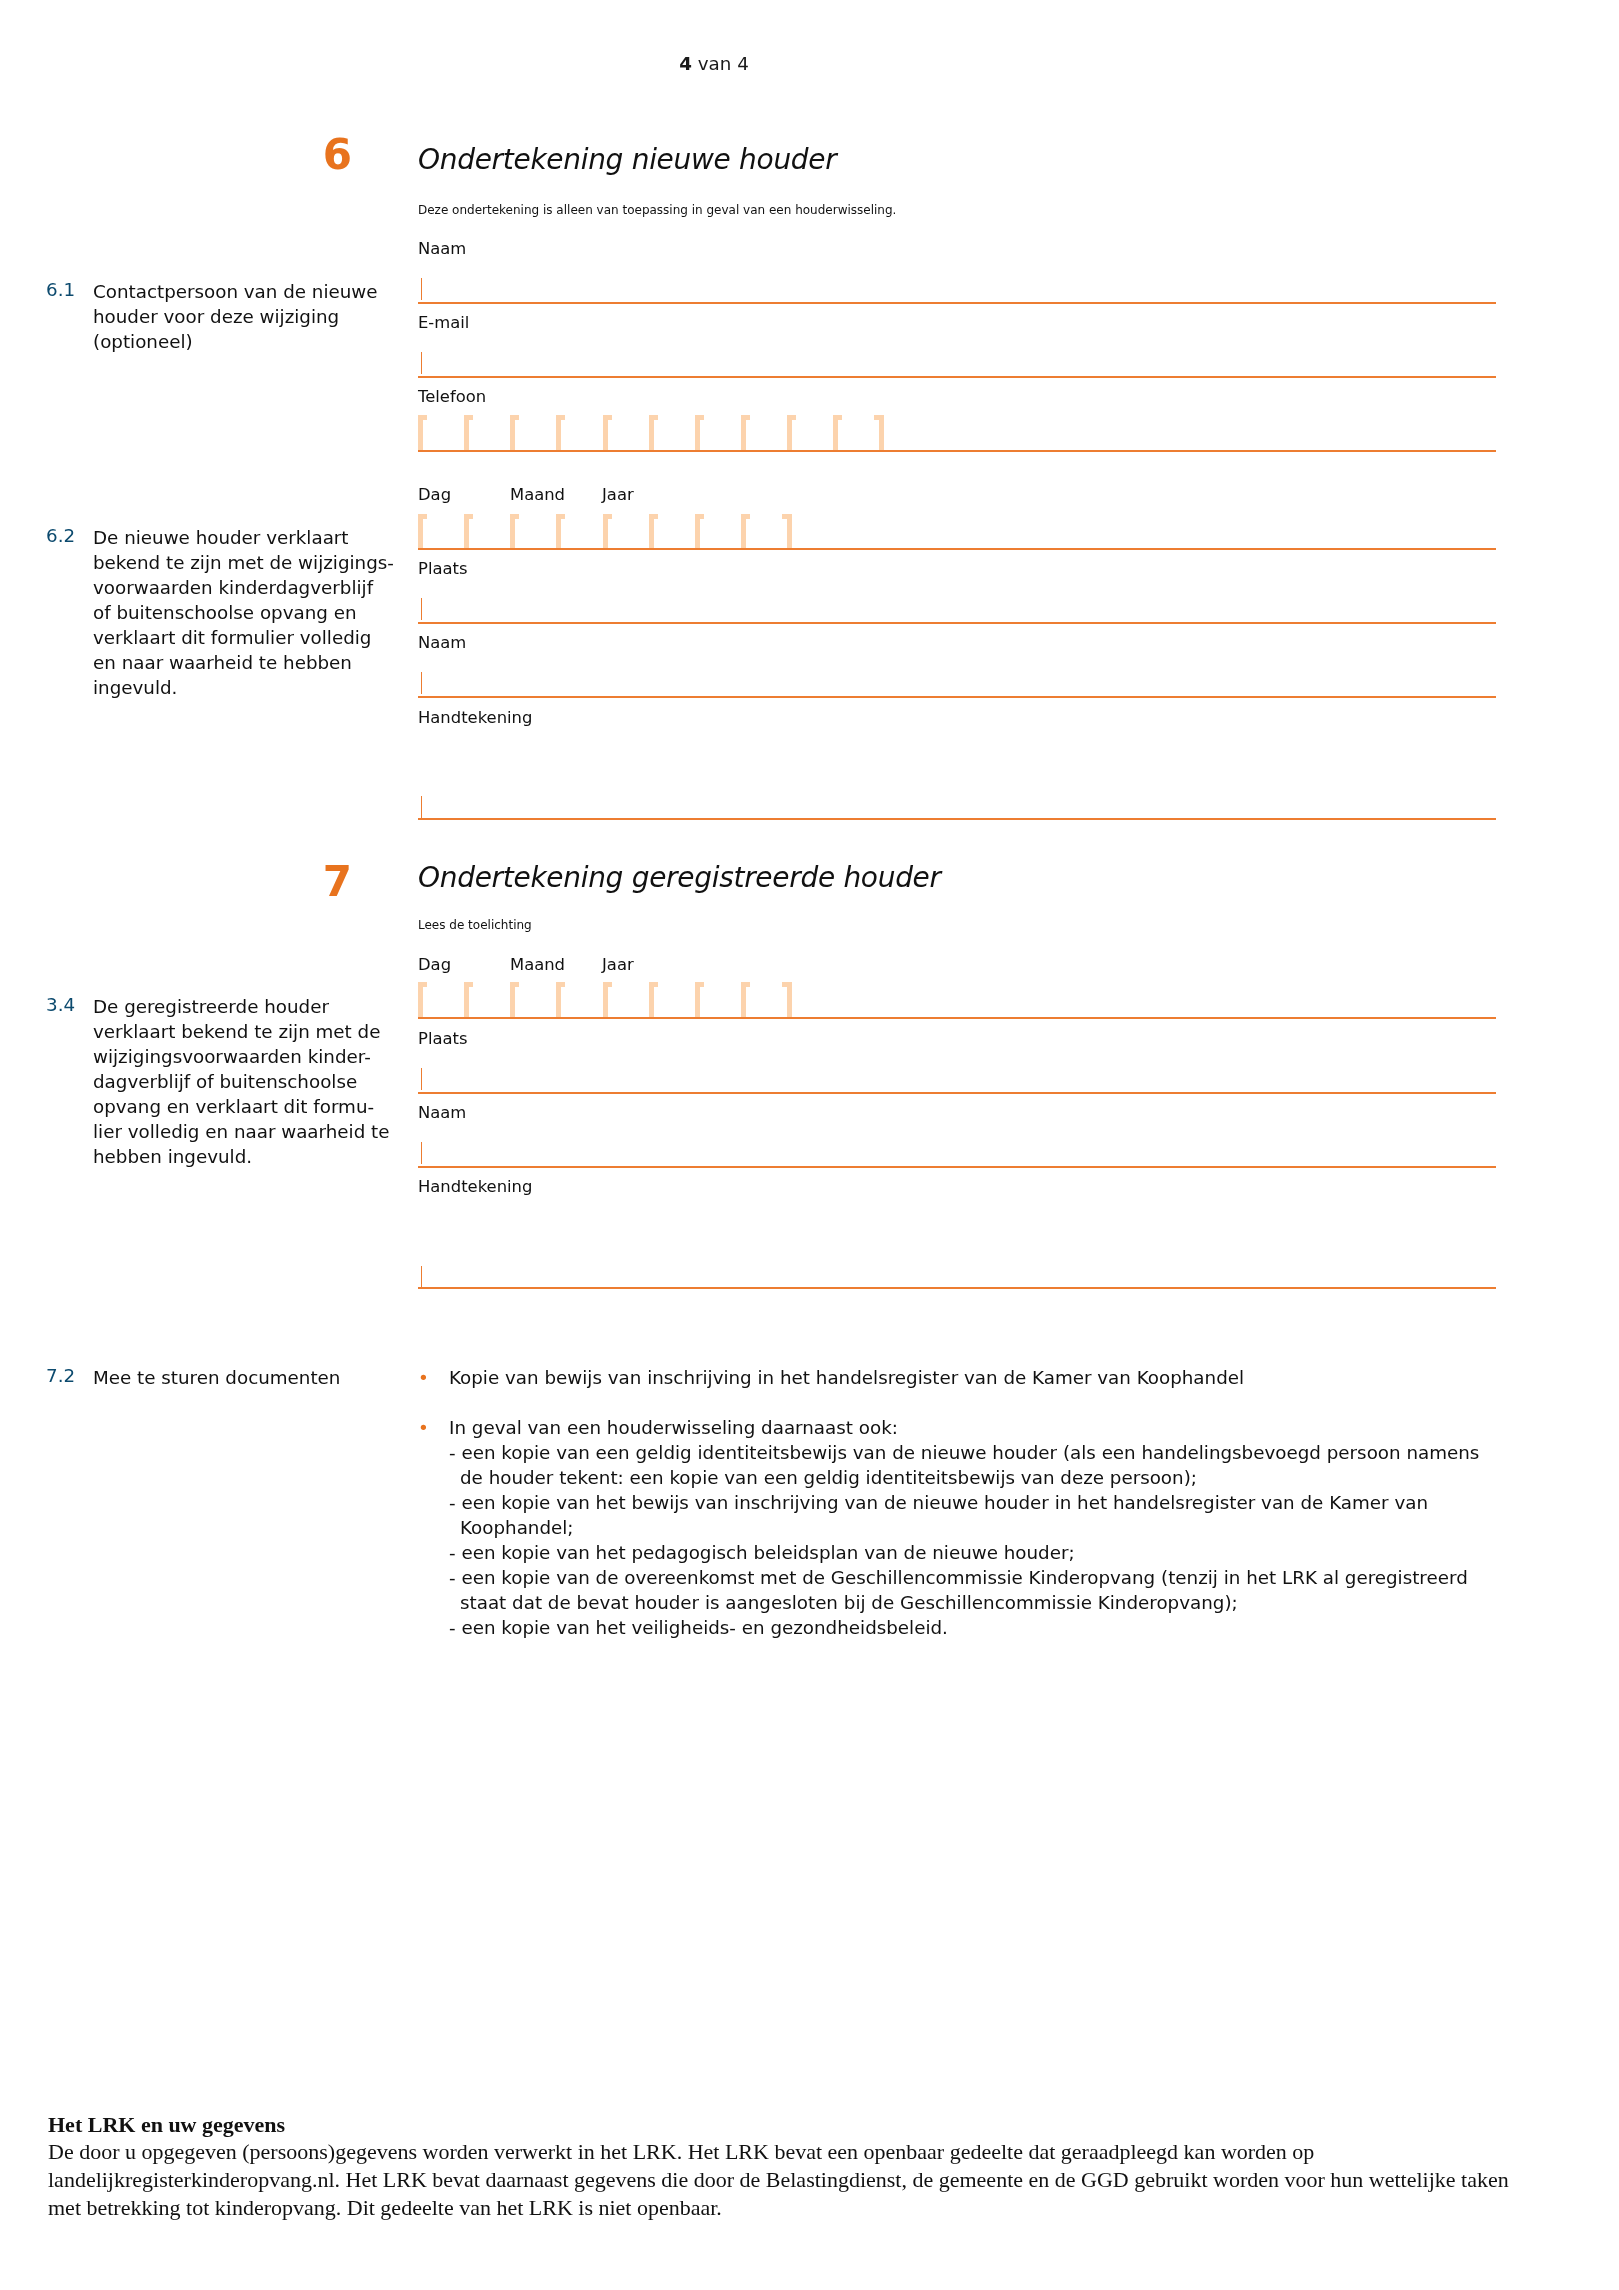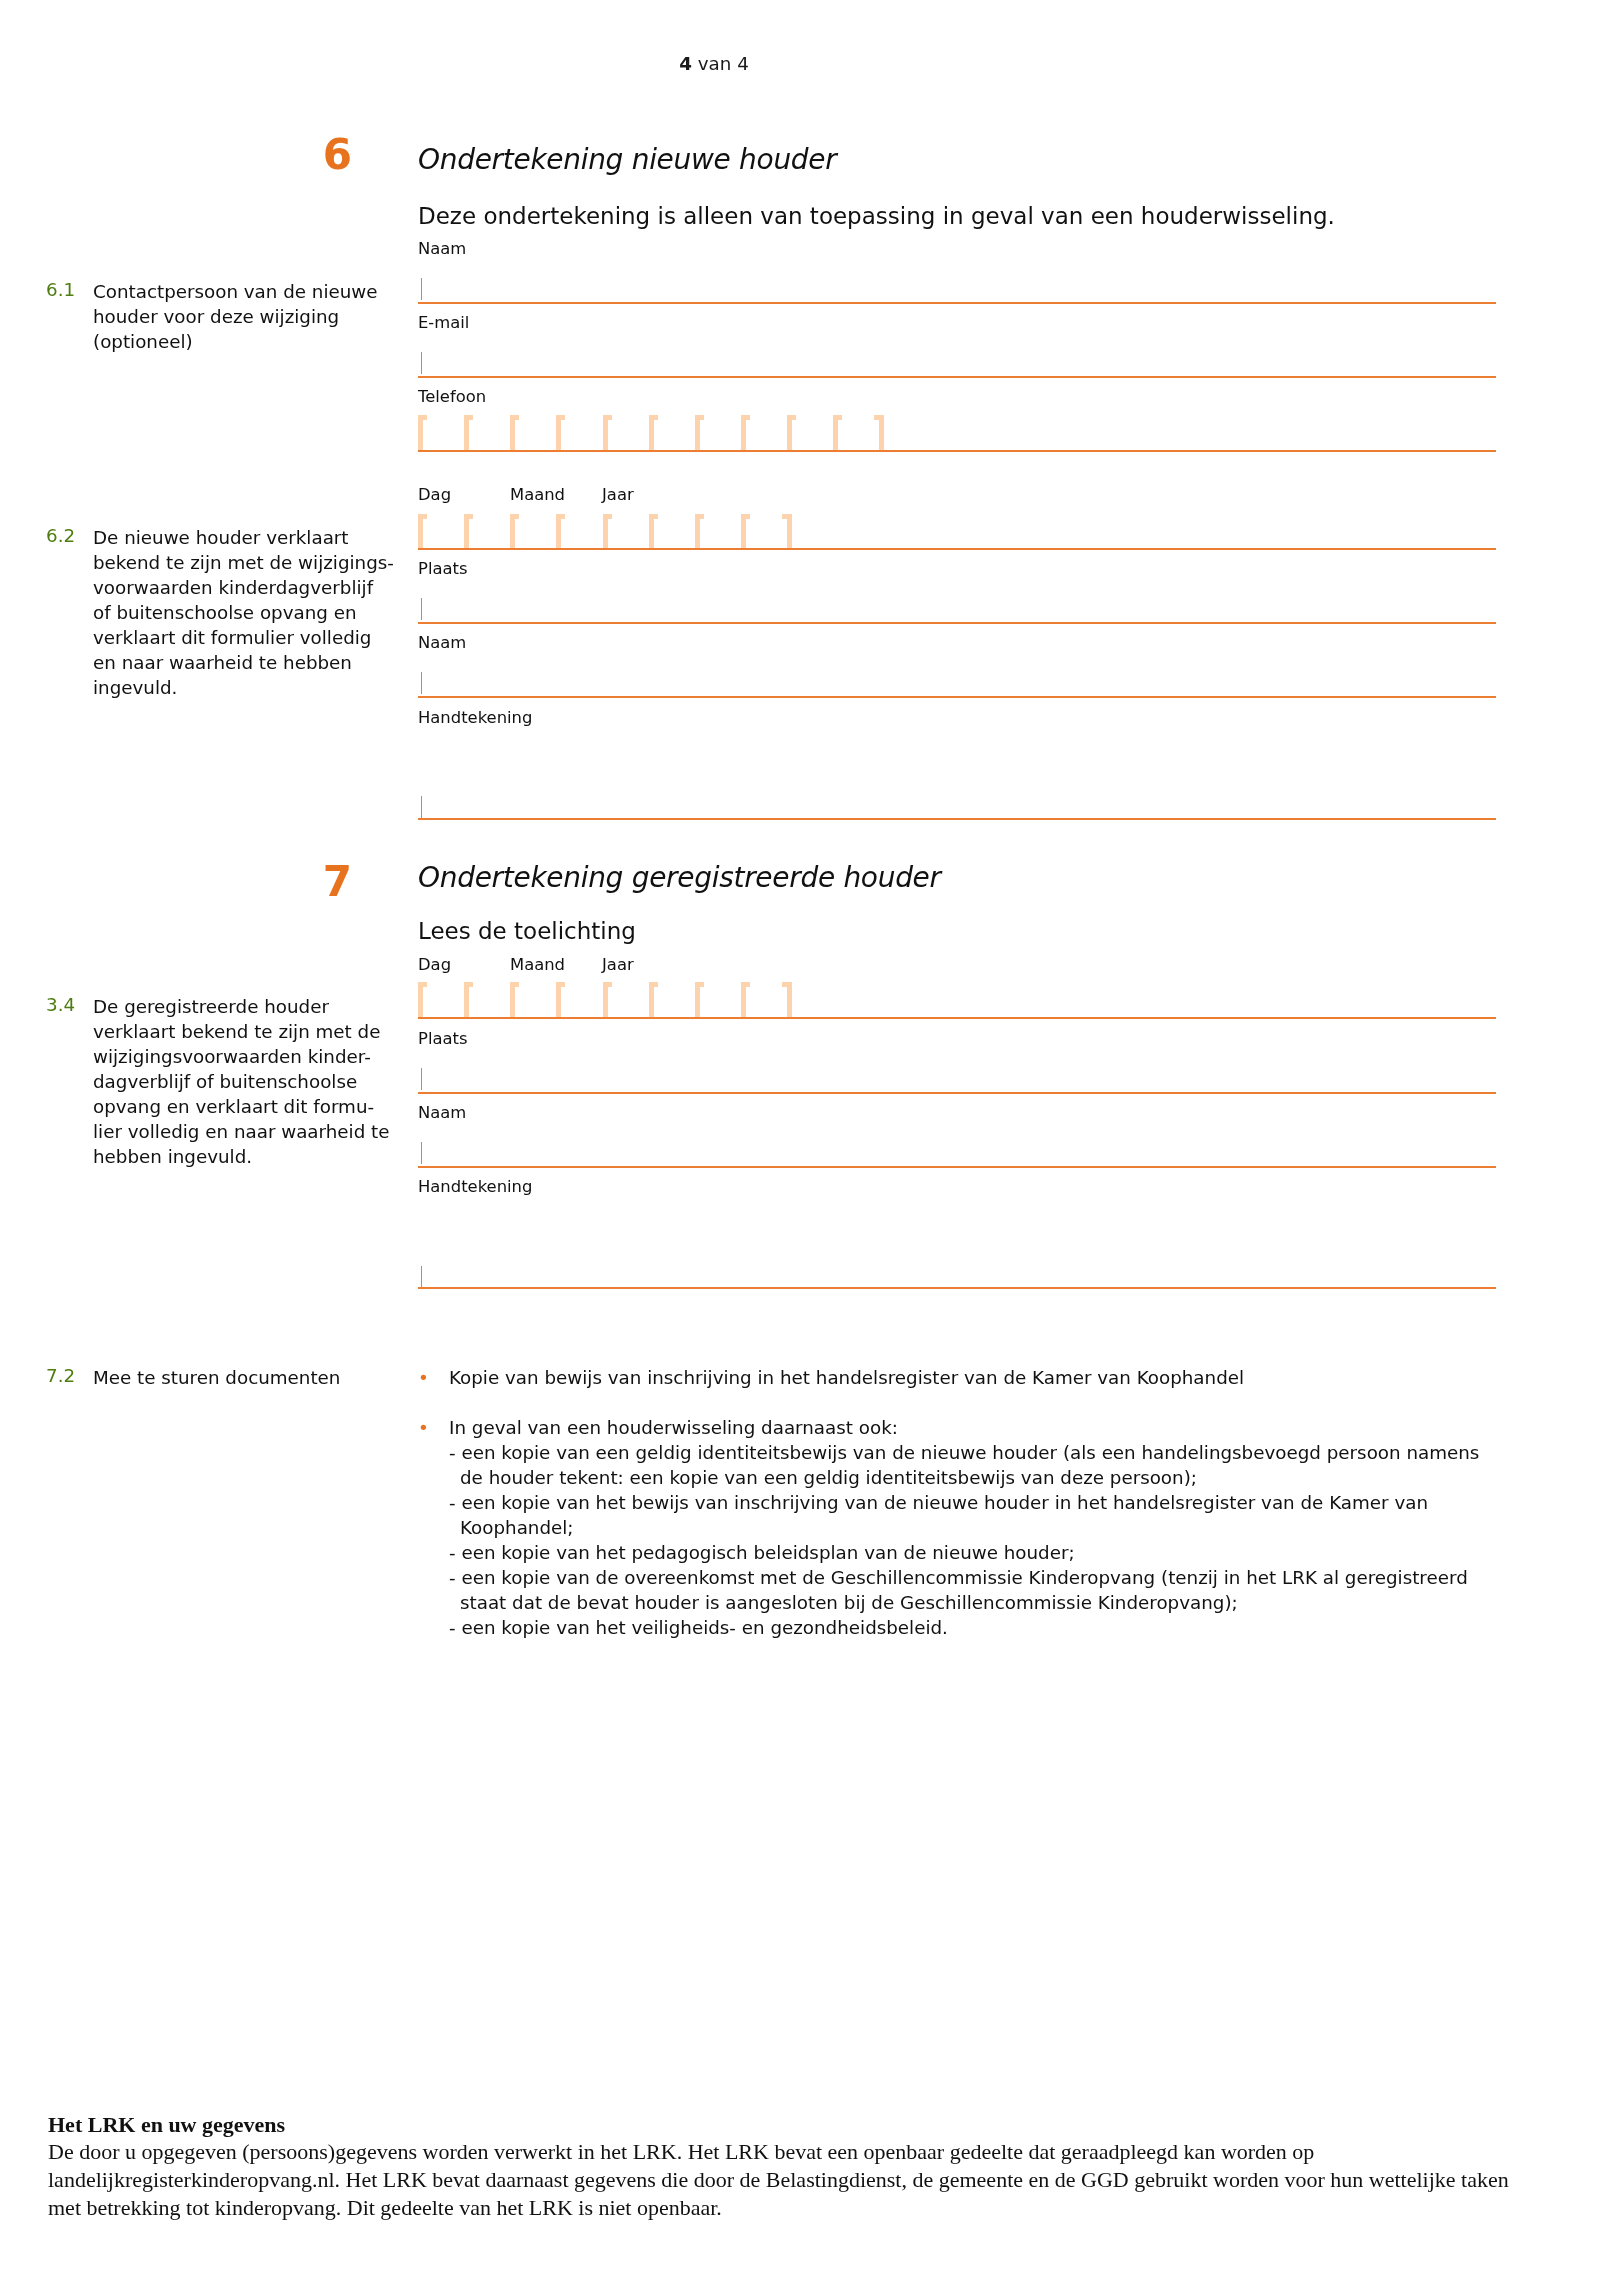--- a/index.html
+++ b/index.html
@@ -2,29 +2,29 @@
 <html style="font-size:14.6px"><head>
 <meta charset="utf-8">
 <style>
   html, body { margin: 0; padding: 0; background: #ffffff; }
   body { width: 1619px; height: 2291px; position: relative; font-family: "DejaVu Sans", sans-serif; color: #1a1a1a; overflow: hidden; }
   .abs { position: absolute; }
   .pagenum { top: 53px; left: 0; width: 1428px; text-align: center; font-size: 18.3px; letter-spacing: 0; }
   .pagenum b { font-weight: bold; }
   .secnum { font-size: 42px; font-weight: bold; color: #e8731e; width: 73px; text-align: right; left: 279px; }
   .sectitle { left: 418px; font-size: 28px; font-weight: normal; color: #111; letter-spacing: -0.3px; font-style: italic; }
-  .intro { left: 418px; font-size: 23px; color: #111; }
+  .intro { left: 418px; font-size: 12px; color: #111; }
   .label { left: 418px; font-size: 16.4px; color: #111; }
   .hline { left: 418px; width: 1078px; height: 1.8px; background: #ed7d31; }
   .caret { width: 1.8px; height: 22px; background: #ed7d31; }
   .combs { left: 418px; height: 37px; }
   .comb { position: absolute; bottom: 0; width: 4.6px; height: 35px; background: #fcd3ad; }
   .comb::after { content: ""; position: absolute; top: 0; left: 0; width: 9.1px; height: 4.6px; background: #fcd3ad; }
   .comb.last::after { left: -4.6px; }
-  .qnum { left: 46px; font-size: 18.3px; color: #4d7c0f; }
+  .qnum { left: 46px; font-size: 18.3px; color: #0c4a6e; }
   .qtext { left: 93px; width: 302px; font-size: 18.3px; line-height: 25px; color: #111; }
   .bullets { left: 418px; width: 1078px; font-size: 18.3px; line-height: 25px; color: #111; }
   .bullet-item { position: relative; padding-left: 31px; }
   .bullet-dot { position: absolute; left: 0; top: 0; color: #e8731e; font-size: 18.3px; }
   .sub-item { padding-left: 11px; text-indent: -11px; }
   .footer { left: 48px; width: 1480px; font-family: "Liberation Serif", "DejaVu Serif", serif; color: #111; }
   .footer-title { font-size: 22px; font-weight: bold; line-height: 27.4px; }
   .footer-body { font-size: 22px; line-height: 28px; }
 </style>
 </head>

